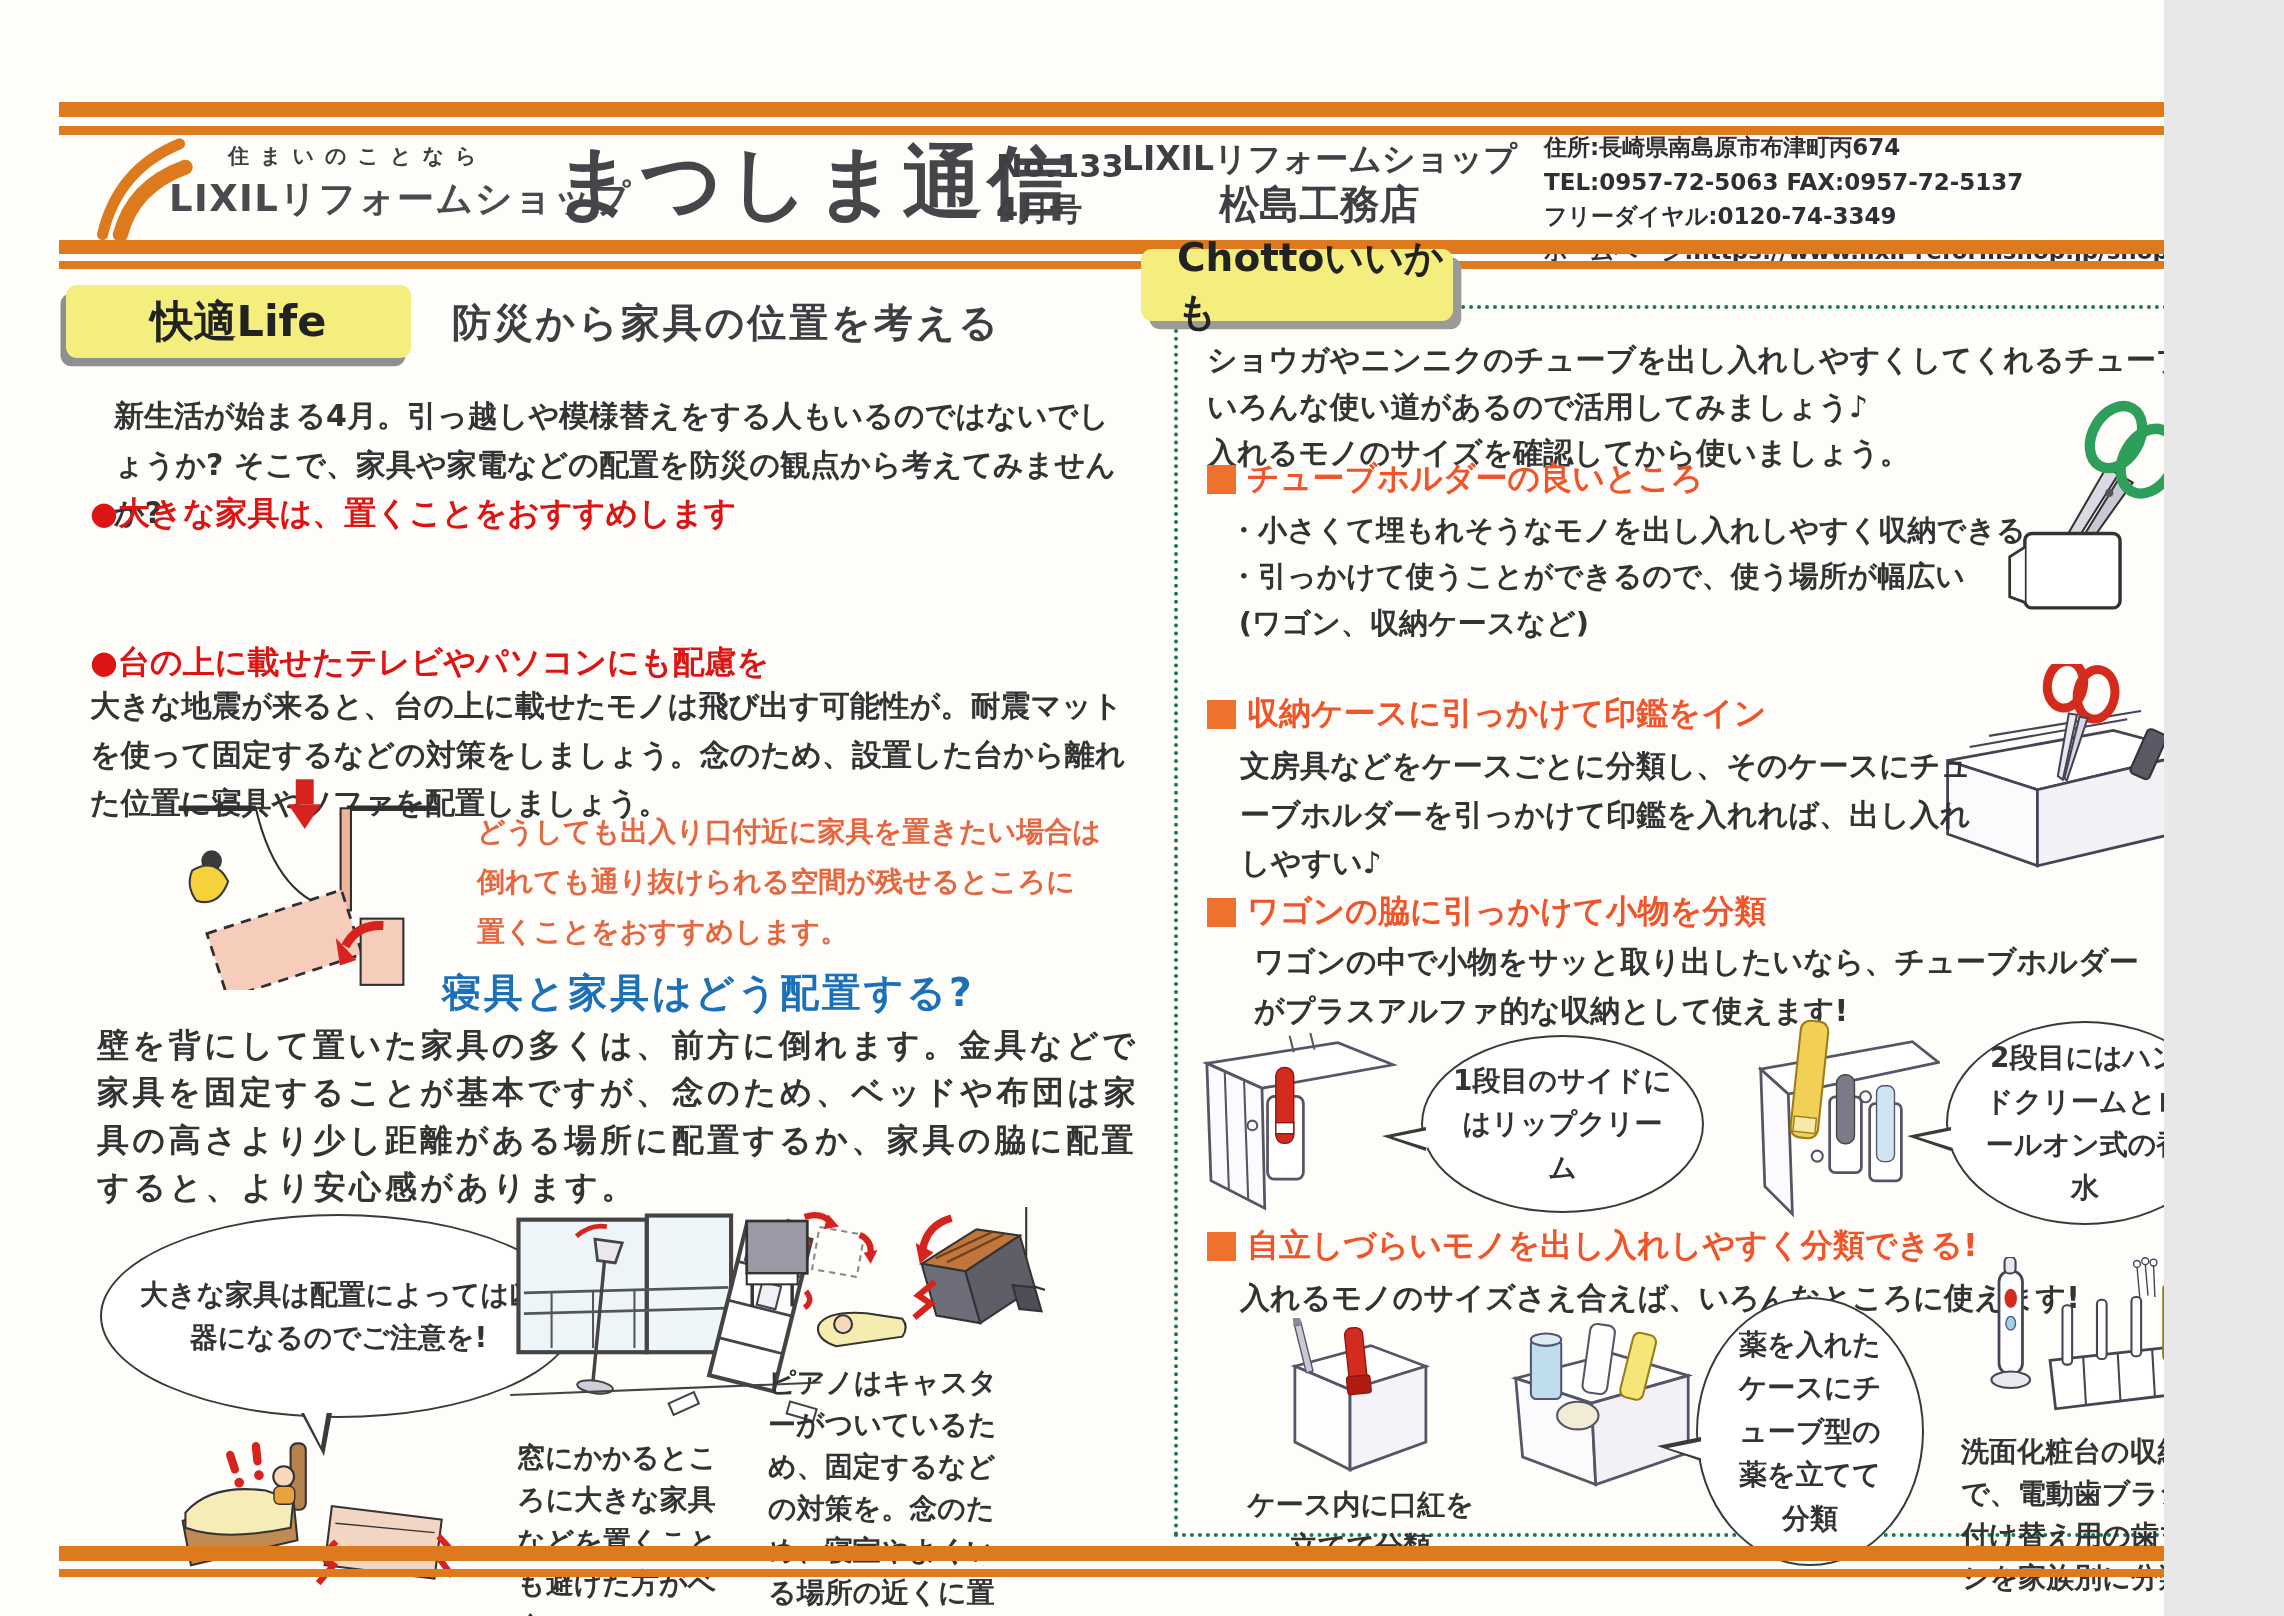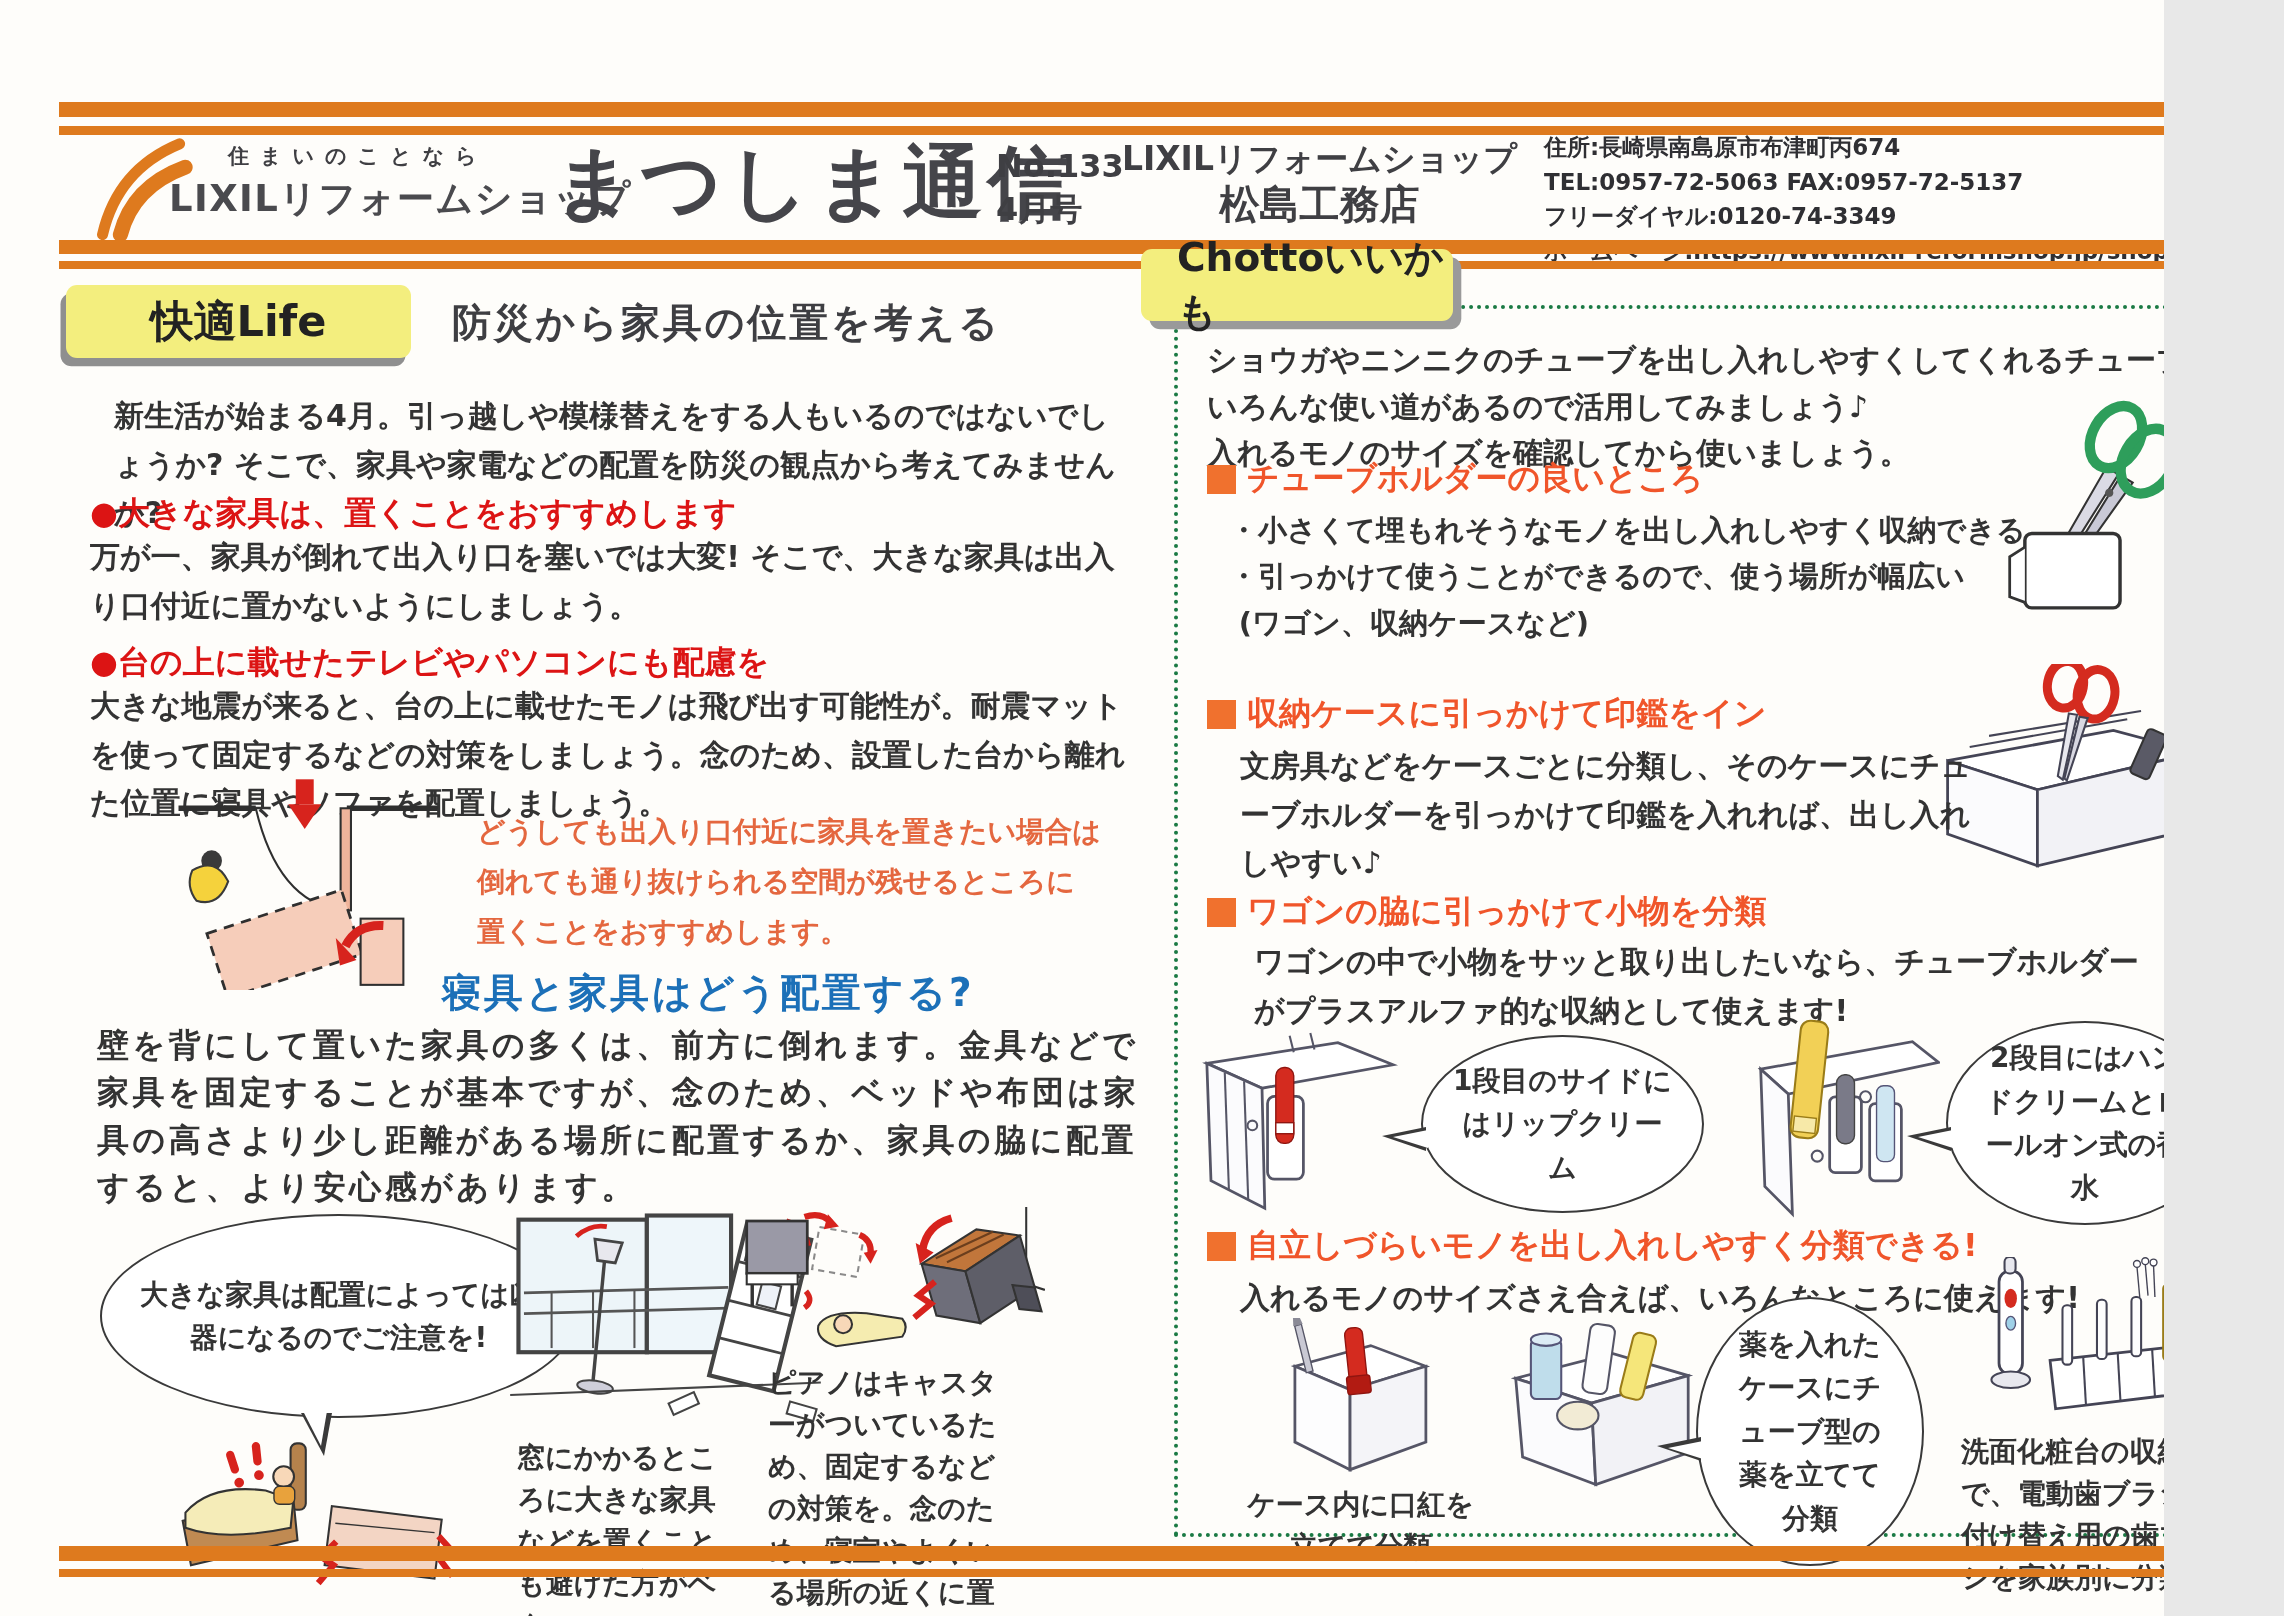--- a/index.html
+++ b/index.html
@@ -81,21 +81,20 @@
 
   <div class="oline" style="left:59px;top:240px;width:2225px;height:14px;"></div>
   <div class="oline" style="left:59px;top:261px;width:2225px;height:7.6px;"></div>
 
   <div class="abs badge kaiteki" style="left:66px;top:285px;width:345px;height:73px;">快適Life</div>
   <div class="abs sec-title" style="left:452px;top:296px;">防災から家具の位置を考える</div>
 
   <div class="abs para" style="left:114px;top:392px;width:1015px;">新生活が始まる4月。引っ越しや模様替えをする人もいるのではないでしょうか? そこで、家具や家電などの配置を防災の観点から考えてみませんか?</div>
 
   <div class="abs red-h" style="left:90px;top:492px;">●大きな家具は、置くことをおすすめします</div>
-  <div class="abs para" style="left:90px;top:533px;width:1043px;">万が一、家具が倒れて出入り口を塞いでは大変! そこで、大きな家具は出入り口付近に置かないようにしましょう。</div>
 
   <div class="abs red-h" style="left:90px;top:641px;">●台の上に載せたテレビやパソコンにも配慮を</div>
   <div class="abs para" style="left:90px;top:682px;width:1043px;">大きな地震が来ると、台の上に載せたモノは飛び出す可能性が。耐震マットを使って固定するなどの対策をしましょう。念のため、設置した台から離れた位置に寝具やソファを配置しましょう。</div>
 
   <svg class="abs" style="left:173px;top:779px;" width="269" height="211" viewBox="0 0 390 305">
     <line x1="8" y1="42" x2="120" y2="42" stroke="#2f2f2f" stroke-width="8"></line>
     <line x1="252" y1="42" x2="384" y2="42" stroke="#2f2f2f" stroke-width="8"></line>
     <rect x="243" y="42" width="15" height="148" fill="#f0b49b" stroke="#2f2f2f" stroke-width="3"></rect>
     <path d="M120 42 Q152 178 243 190" fill="none" stroke="#2f2f2f" stroke-width="3"></path>
     <rect x="178" y="0" width="26" height="36" fill="#d7231d"></rect>

